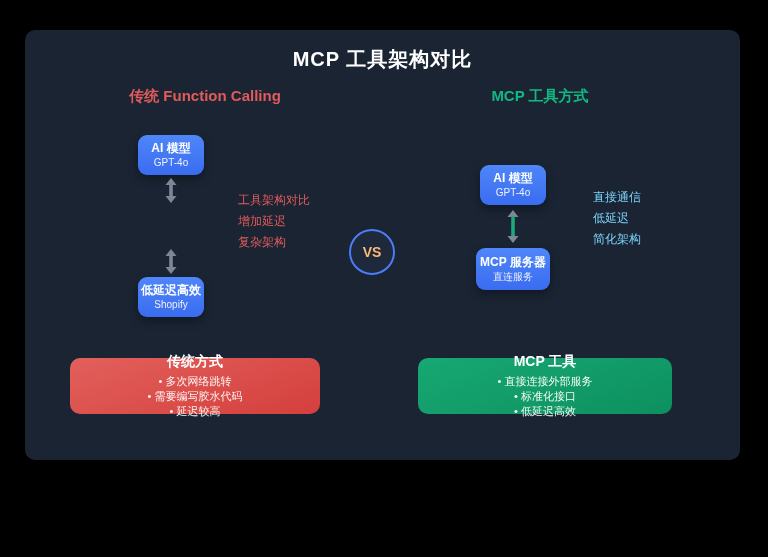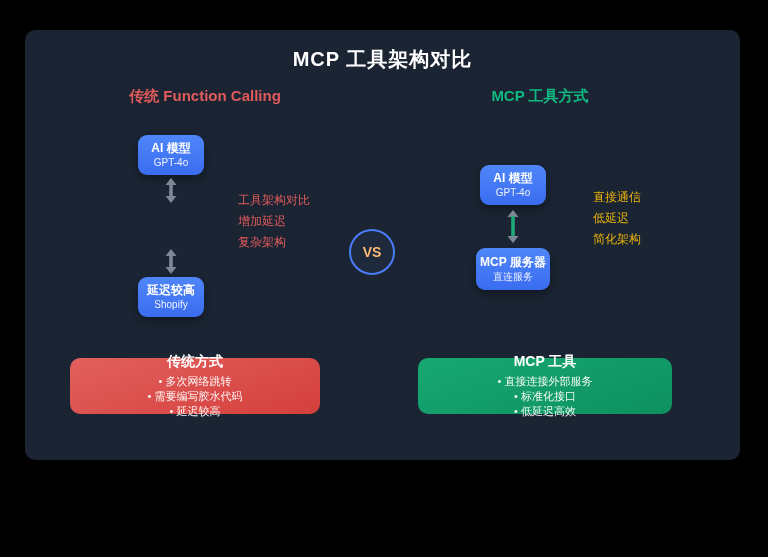--- a/index.html
+++ b/index.html
@@ -24,21 +24,21 @@
     box-shadow:0 4px 10px rgba(0,0,0,0.35);
     display:flex;flex-direction:column;align-items:center;justify-content:center;
     color:#fff;text-align:center;
   }
   .node .n-title{font-size:12px;font-weight:bold;line-height:15px;}
   .node .n-sub{font-size:10px;line-height:13px;color:rgba(255,255,255,0.9);}
   .node.wide{width:74px;height:42px;}
   .arrow{position:absolute;}
   .annotations{position:absolute;font-size:12px;line-height:21px;}
   .annotations.red{color:#e15b5b;}
-  .annotations.green{color:#eab308;}
+  .annotations.green{color:#7dd3fc;}
   .vs-circle{
     position:absolute;left:324px;top:199px;width:46px;height:46px;border-radius:50%;
     background:#1e293b;border:2px solid #4a7df8;box-sizing:border-box;
     display:flex;align-items:center;justify-content:center;
     color:#fdba74;font-size:14px;font-weight:bold;
   }
   .summary-card{
     position:absolute;top:328px;height:56px;border-radius:10px;
     display:flex;flex-direction:column;align-items:center;justify-content:center;
     color:#fff;text-align:center;
@@ -71,21 +71,21 @@
     </svg>
 
 
     <svg class="arrow" style="left:139px;top:219px;" width="14" height="25" viewBox="0 0 14 25">
       <polygon points="7,0 1.5,7 12.5,7" fill="#7d8795"></polygon>
       <rect x="5.2" y="6" width="3.6" height="13" fill="#7d8795"></rect>
       <polygon points="7,25 1.5,18 12.5,18" fill="#7d8795"></polygon>
     </svg>
 
     <div class="node" style="left:113px;top:247px;">
-      <div class="n-title">延迟较高</div>
+      <div class="n-title">低延迟高效</div>
       <div class="n-sub">Shopify</div>
     </div>
 
     <div class="annotations red" style="left:213px;top:160px;">
       <div>工具架构对比</div>
       <div>增加延迟</div>
       <div>复杂架构</div>
     </div>
 
     <div class="vs-circle">VS</div>

